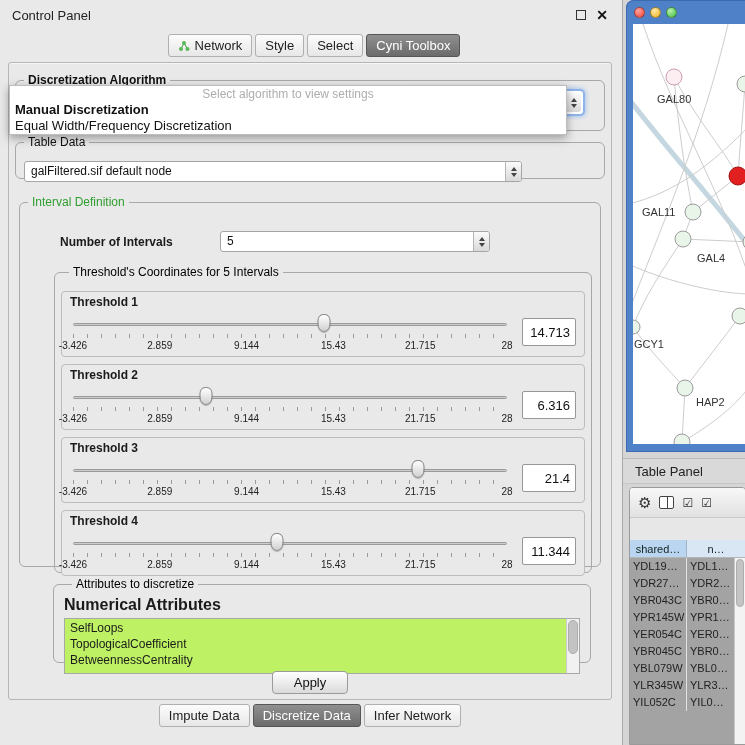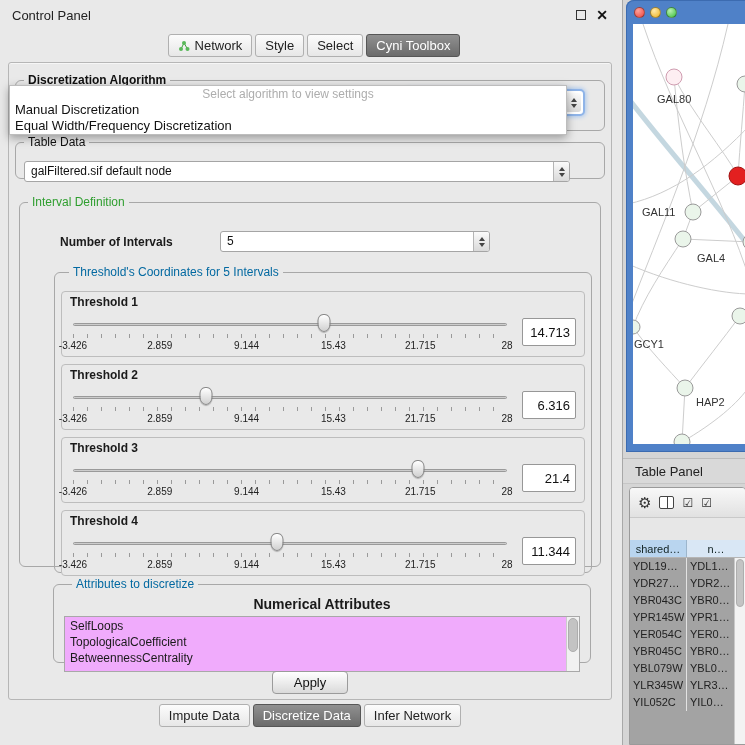--- a/index.html
+++ b/index.html
@@ -20,63 +20,63 @@
   .tab{display:flex;align-items:center;gap:5px;padding:3px 9px;font-size:13px;background:linear-gradient(#fcfcfc,#e7e7e7);border:1px solid #b0b0b0;border-radius:3px;color:#222;cursor:default;}
   .tab.selected{background:linear-gradient(#909090,#6b6b6b);border-color:#565656;color:#fff;}
 
   .main-box{position:absolute;left:8px;top:62px;width:604px;height:638px;border:1px solid #b6b6b6;border-radius:3px;background:#e9e9e9;box-shadow:inset 0 1px 0 #f6f6f6;}
 
   fieldset.fs{position:absolute;border:1px solid #a8a8a8;border-radius:6px;background:transparent;}
   fieldset.fs legend{padding:0 4px;margin-left:8px;font-size:12px;}
   .legend-black{color:#111;font-weight:bold;}
   .legend-plain{color:#111;}
   .legend-green{color:#2f9e2f;}
-  .legend-blue{color:#0369a1;}
+  .legend-blue{color:#000000;}
 
   .algo-fs{left:6px;top:10px;width:590px;height:58px;}
   .table-data-fs{left:6px;top:72px;width:590px;height:44px;}
   .interval-fs{left:10px;top:132px;width:582px;height:372px;}
   .thr-fs{left:34px;top:56px;width:538px;height:308px;padding:12px 6px 4px;}
   .attr-fs{left:44px;top:514px;width:538px;height:86px;padding:3px 10px;}
 
   
   .combo{position:relative;background:#fff;border:1px solid #a5a5a5;border-radius:3px;}
   .combo .ctext{display:block;line-height:19px;padding:0 22px 0 6px;font-size:12px;white-space:nowrap;overflow:hidden;color:#111;}
   .stepper{position:absolute;right:0;top:0;bottom:0;width:16px;border-left:1px solid #b5b5b5;background:linear-gradient(#fbfbfb,#d9d9d9);display:flex;flex-direction:column;align-items:center;justify-content:center;gap:2px;border-radius:0 2px 2px 0;}
   .tri-up{width:0;height:0;border-left:3px solid transparent;border-right:3px solid transparent;border-bottom:4px solid #444;}
   .tri-dn{width:0;height:0;border-left:3px solid transparent;border-right:3px solid transparent;border-top:4px solid #444;}
 
-  .td-combo{position:absolute;left:8px;top:12px;width:546px;height:21px;}
+  .td-combo{position:absolute;left:8px;top:12px;width:498px;height:21px;}
 
   
   .algo-combo{position:absolute;left:396px;top:26px;width:180px;height:27px;background:#fff;border:2px solid #8fb4e8;border-radius:5px;box-shadow:0 0 4px 1px #a9c7ee;z-index:5;}
   .algo-combo .stepper{right:2px;top:2px;bottom:2px;border-left:1px solid #c5d6ee;border-radius:0 3px 3px 0;}
 
   
   .popup{position:absolute;left:0;top:22px;width:558px;height:50px;background:#fff;border:1px solid #bdbdbd;box-shadow:0 3px 9px rgba(0,0,0,.35);z-index:20;}
   .popup .hint{height:16px;line-height:16px;text-align:center;color:#adadad;font-size:12px;}
   .popup .opt{font-size:13px;padding:0 5px;height:16px;line-height:16px;color:#111;}
-  .popup .opt.bold{font-weight:normal;}
+  .popup .opt.bold{font-weight:bold;}
 
   .num-label{position:absolute;left:40px;top:26px;font-weight:bold;font-size:12px;}
   .num-combo{position:absolute;left:200px;top:22px;width:270px;height:21px;}
 
   .thr-box{height:66px;border:1px solid #bdbdbd;border-radius:4px;margin-bottom:7px;padding:3px 8px;background:#e9e9e9;}
   .thr-label{font-weight:bold;font-size:12px;height:15px;}
   .thr-row{display:flex;margin-top:1px;}
   .slider{position:relative;flex:1;height:44px;margin-right:12px;}
   .track{position:absolute;left:3px;right:3px;top:12px;height:3px;background:#cdcdcd;border:1px solid #9a9a9a;border-radius:2px;}
   .thumb{position:absolute;top:3px;width:13px;height:18px;transform:translateX(-50%);background:linear-gradient(#ffffff,#d0d0d0);border:1px solid #8a8a8a;border-radius:7px 7px 8px 8px/8px 8px 10px 10px;box-shadow:0 1px 1px rgba(0,0,0,.25);}
   .ticks{position:absolute;left:3px;right:3px;top:23px;height:4px;background:repeating-linear-gradient(90deg,#9a9a9a 0,#9a9a9a 1px,transparent 1px,transparent 14px);}
   .tick-labels{position:absolute;left:3px;right:3px;top:29px;height:12px;font-size:10px;color:#222;}
   .tick-labels span{position:absolute;transform:translateX(-50%);white-space:nowrap;}
   .value-field{width:54px;height:28px;margin-top:7px;background:#fff;border:1px solid #979797;border-radius:2px;font-family:"Liberation Sans",sans-serif;font-size:13px;text-align:right;padding:0 5px;color:#111;}
 
-  .attr-heading{font-weight:bold;font-size:14px;margin:2px 0 4px;text-align:center;}
-  .attr-list{position:relative;height:56px;background:#f0abfc;border:1px solid #a8a8a8;overflow:hidden;padding:1px 16px 0 5px;}
+  .attr-heading{font-weight:bold;font-size:16px;margin:2px 0 4px;}
+  .attr-list{position:relative;height:56px;background:#bef264;border:1px solid #a8a8a8;overflow:hidden;padding:1px 16px 0 5px;}
   .attr-item{font-size:12px;height:16px;line-height:16px;white-space:nowrap;}
   .vscroll{position:absolute;right:0;top:0;bottom:0;width:13px;background:#f1f1f1;border-left:1px solid #ccc;}
   .vscroll .sthumb{position:absolute;left:1px;right:1px;top:1px;height:34px;background:#c3c3c3;border:1px solid #adadad;border-radius:6px;}
 
   .apply{position:absolute;left:50%;top:608px;transform:translateX(-50%);width:76px;height:23px;background:linear-gradient(#ffffff,#dadada);border:1px solid #9b9b9b;border-radius:4px;font-family:"Liberation Sans",sans-serif;font-size:13px;color:#111;}
 
   
   .right-region{position:absolute;left:622px;top:0;width:123px;height:745px;background:#d5d5d5;border-left:1px solid #a8a8a8;}
   .net-window{position:absolute;left:3px;top:0;width:120px;height:452px;background:#4f81c8;border-radius:8px 0 0 0;box-shadow:inset 0 0 0 1px #3c6bb0;}
   .traffic{position:absolute;top:7px;left:8px;display:flex;gap:5px;}

